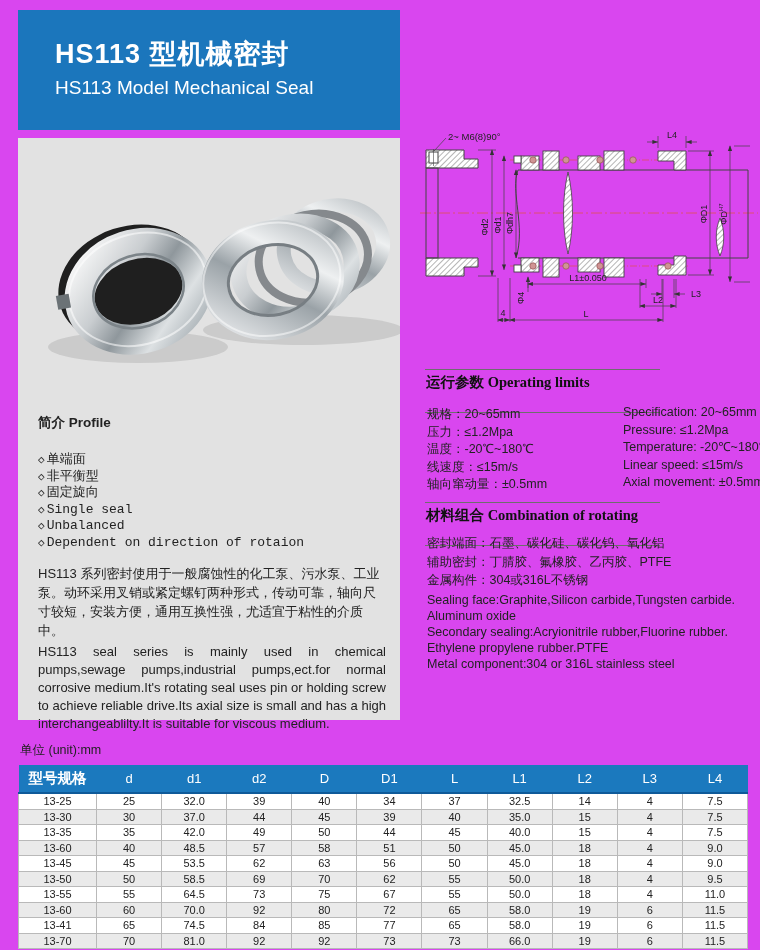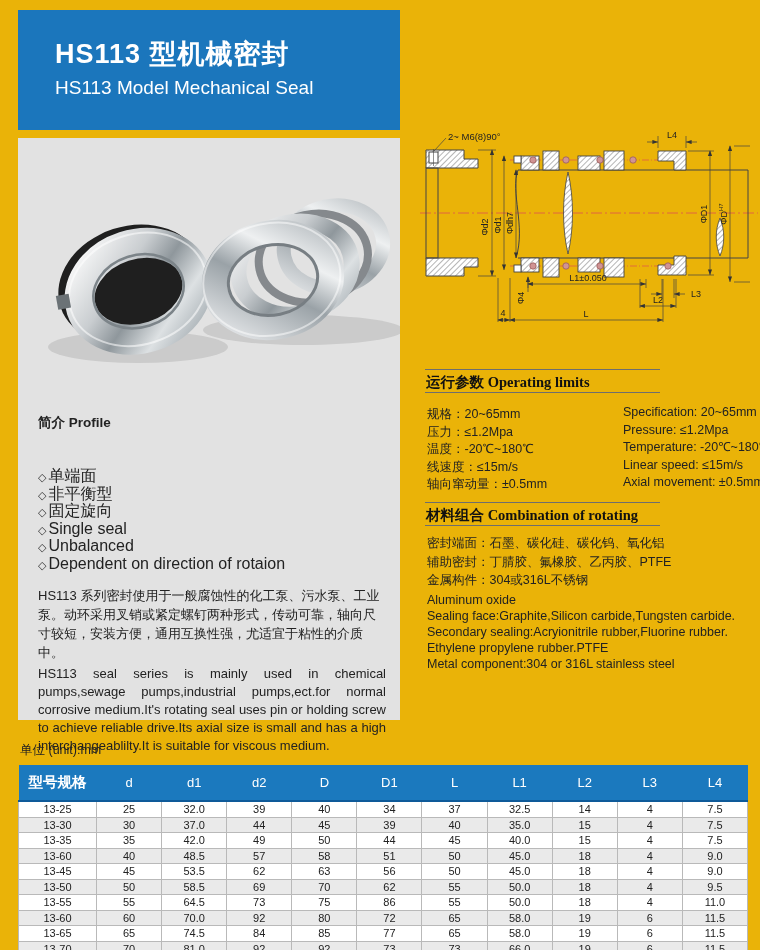--- a/index.html
+++ b/index.html
@@ -1,53 +1,53 @@
 <!DOCTYPE html>
 <html><head>
 <meta charset="utf-8">
 <style>
   * { margin:0; padding:0; box-sizing:border-box; }
   html,body { background:#ffffff; }
   body { font-family:"Liberation Sans", sans-serif; }
-  .page { position:relative; width:760px; height:950px; background:#eab308; overflow:hidden; }
+  .page { position:relative; width:760px; height:950px; background:#d946ef; overflow:hidden; }
 
   
   .banner { position:absolute; left:18px; top:10px; width:382px; height:120px;
             background:#1b76bc; color:#ffffff; padding:26px 0 0 37px; }
   .title-zh { font-size:27px; font-weight:bold; letter-spacing:1px; }
   .title-en { font-size:19px; margin-top:5px; }
 
   
   .left-panel { position:absolute; left:18px; top:138px; width:382px; height:582px; background:#e2e2e2; }
   .photo { position:absolute; left:0; top:4px; }
   .profile { position:absolute; left:20px; right:14px; top:276px; color:#222; }
-  .profile-heading { font-size:13.5px; font-weight:bold; margin-bottom:36px; }
-  .bullets { list-style:none; font-size:16px; line-height:15.5px; }
+  .profile-heading { font-size:13.5px; font-weight:bold; margin-bottom:20px; }
+  .bullets { list-style:none; font-size:13px; line-height:15.5px;font-family:Liberation Mono, monospace; }
   .bullets li::before { content:"◇"; margin-right:2px; font-size:11px; color:#333; }
   .para-zh { font-size:13px; line-height:19px; margin-top:13px; }
   .para-en { font-size:13px; line-height:18px; margin-top:3px; text-align:justify; }
 
   
   .diagram { position:absolute; left:418px; top:126px; width:342px; height:238px; }
   .section-title { position:absolute; left:425px; width:235px; border-top:1px solid #6e6e6e;
-                   border-bottom:1px solid #6e6e6e; padding:3px 0 0 1px;
+                   border-bottom:1px solid #6e6e6e; padding:3px 0 20px 1px;
                    font-family:"Liberation Serif", serif; font-weight:bold; font-size:14.5px;
                    color:#111; white-space:nowrap; }
   .op-title { top:369px; }
   .mat-title { top:502px; }
   .op-zh { position:absolute; left:427px; top:406px; font-size:12.5px; line-height:17.5px; color:#222; width:160px; }
   .op-en { position:absolute; left:623px; top:404px; font-size:12.5px; line-height:17.5px; color:#222; width:170px; }
   .mat-zh { position:absolute; left:427px; top:534px; font-size:12.5px; line-height:18.5px; color:#222; width:330px; }
   .mat-en { position:absolute; left:427px; top:592px; font-size:12.5px; line-height:16px; color:#222; width:332px; }
 
   
   .unit-note { position:absolute; left:20px; top:742px; font-size:12.5px; color:#222; }
   table.dims { position:absolute; left:18px; top:765px; width:730px; border-collapse:collapse; table-layout:fixed; }
   table.dims th { background:#1b79be; color:#ffffff; font-size:13px; font-weight:normal;
-                  height:36px; text-align:center; border-bottom:2px solid #0e5a99; }
+                  height:28px; text-align:center; border-bottom:2px solid #0e5a99; }
   table.dims th.model-col { font-size:14.5px; font-weight:bold; width:78px; }
   table.dims td { font-size:11px; color:#222; text-align:center; height:14.5px; line-height:14.5px;
                   border:1px solid #b9b9b9; padding:0; }
   table.dims tr:nth-child(even) td { background:#eaeaea; }
   table.dims tr:nth-child(odd) td { background:#ffffff; }
 
   svg text { font-family:"Liberation Sans", sans-serif; }
 </style>
 </head>
 <body>
@@ -256,22 +256,22 @@
       <div>Axial movement: ±0.5mm</div>
     </div>
 
   <div class="section-title mat-title">材料组合 Combination of rotating</div>
   <div class="mat-zh">
       <div>密封端面：石墨、碳化硅、碳化钨、氧化铝</div>
       <div>辅助密封：丁腈胶、氟橡胶、乙丙胶、PTFE</div>
       <div>金属构件：304或316L不锈钢</div>
     </div>
   <div class="mat-en">
+      <div>Sealing face:Graphite,Silicon carbide,Tungsten carbide.</div>
       <div>Aluminum oxide</div>
-      <div>Sealing face:Graphite,Silicon carbide,Tungsten carbide.</div>
       <div>Secondary sealing:Acryionitrile rubber,Fluorine rubber.</div>
       <div>Ethylene propylene rubber.PTFE</div>
       <div>Metal component:304 or 316L stainless steel</div>
     </div>
 
   <div class="unit-note">单位 (unit):mm</div>
   <table class="dims">
     <thead>
         <tr>
           <th class="model-col">型号规格</th>
@@ -365,42 +365,42 @@
           <td>18</td>
           <td>4</td>
           <td>9.5</td>
         </tr>
         <tr>
           <td>13-55</td>
           <td>55</td>
           <td>64.5</td>
           <td>73</td>
           <td>75</td>
-          <td>86</td>
+          <td>67</td>
           <td>55</td>
           <td>50.0</td>
           <td>18</td>
           <td>4</td>
           <td>11.0</td>
         </tr>
         <tr>
           <td>13-60</td>
           <td>60</td>
           <td>70.0</td>
           <td>92</td>
           <td>80</td>
           <td>72</td>
           <td>65</td>
           <td>58.0</td>
           <td>19</td>
           <td>6</td>
           <td>11.5</td>
         </tr>
         <tr>
-          <td>13-65</td>
+          <td>13-41</td>
           <td>65</td>
           <td>74.5</td>
           <td>84</td>
           <td>85</td>
           <td>77</td>
           <td>65</td>
           <td>58.0</td>
           <td>19</td>
           <td>6</td>
           <td>11.5</td>

